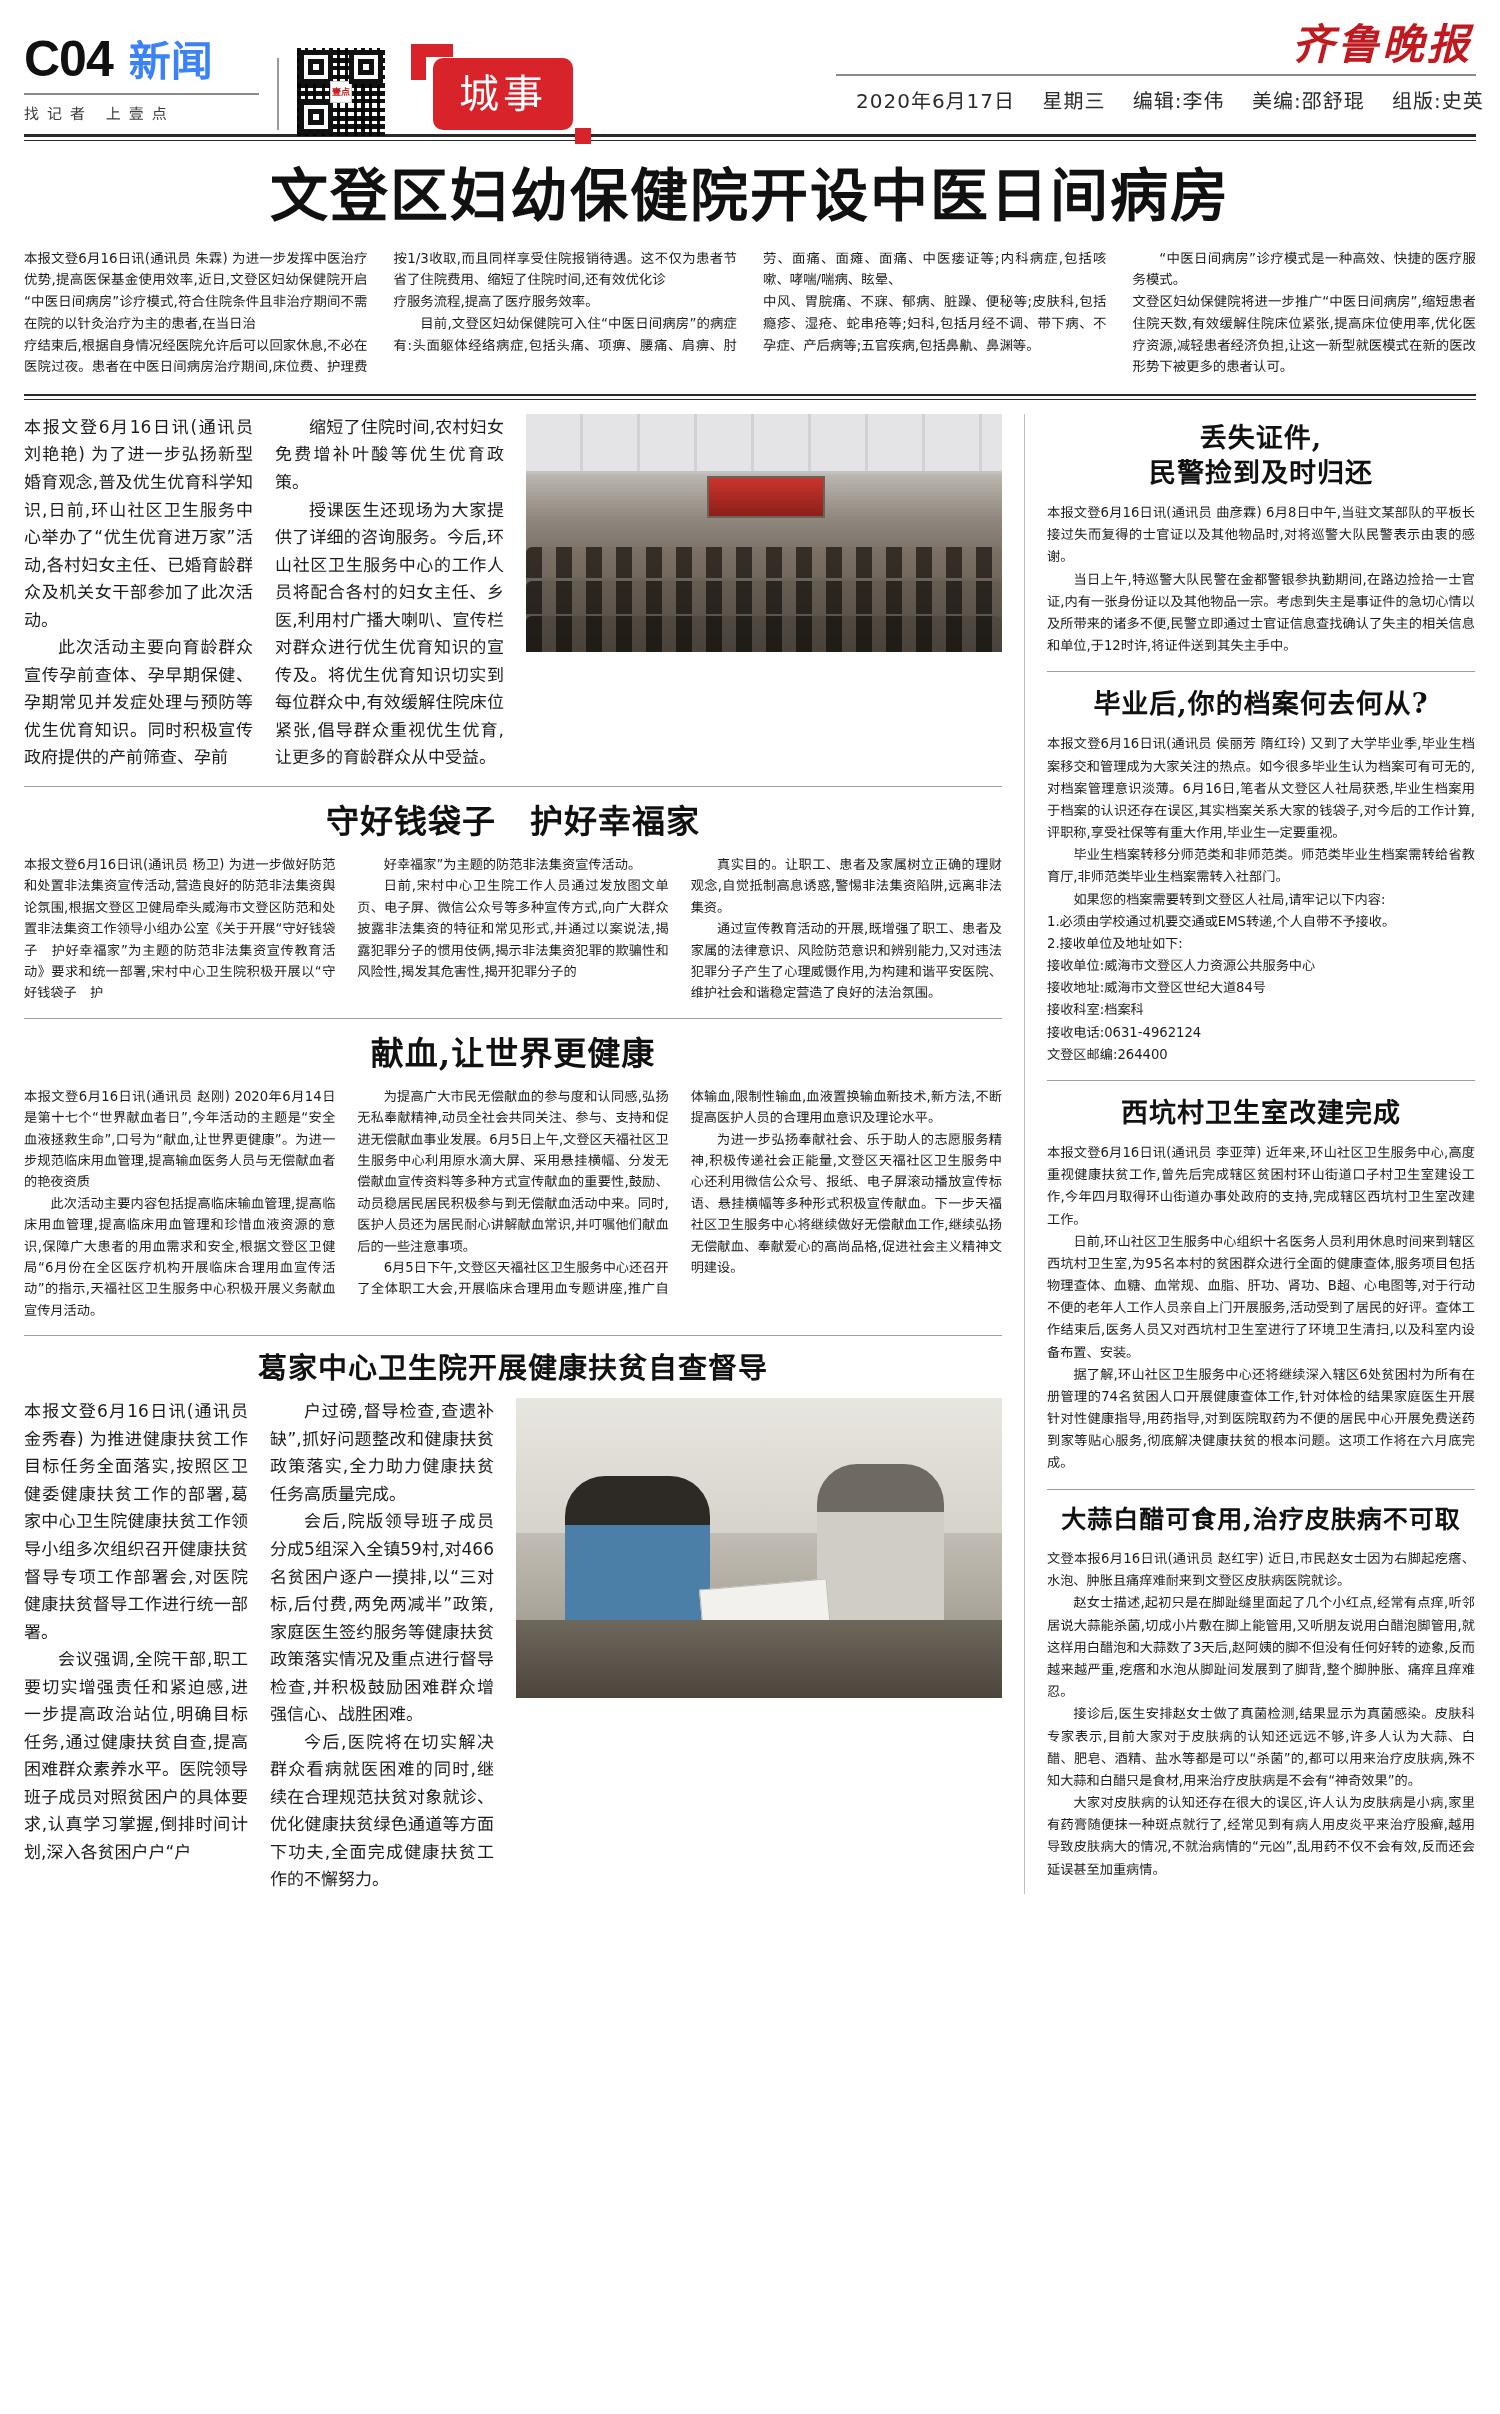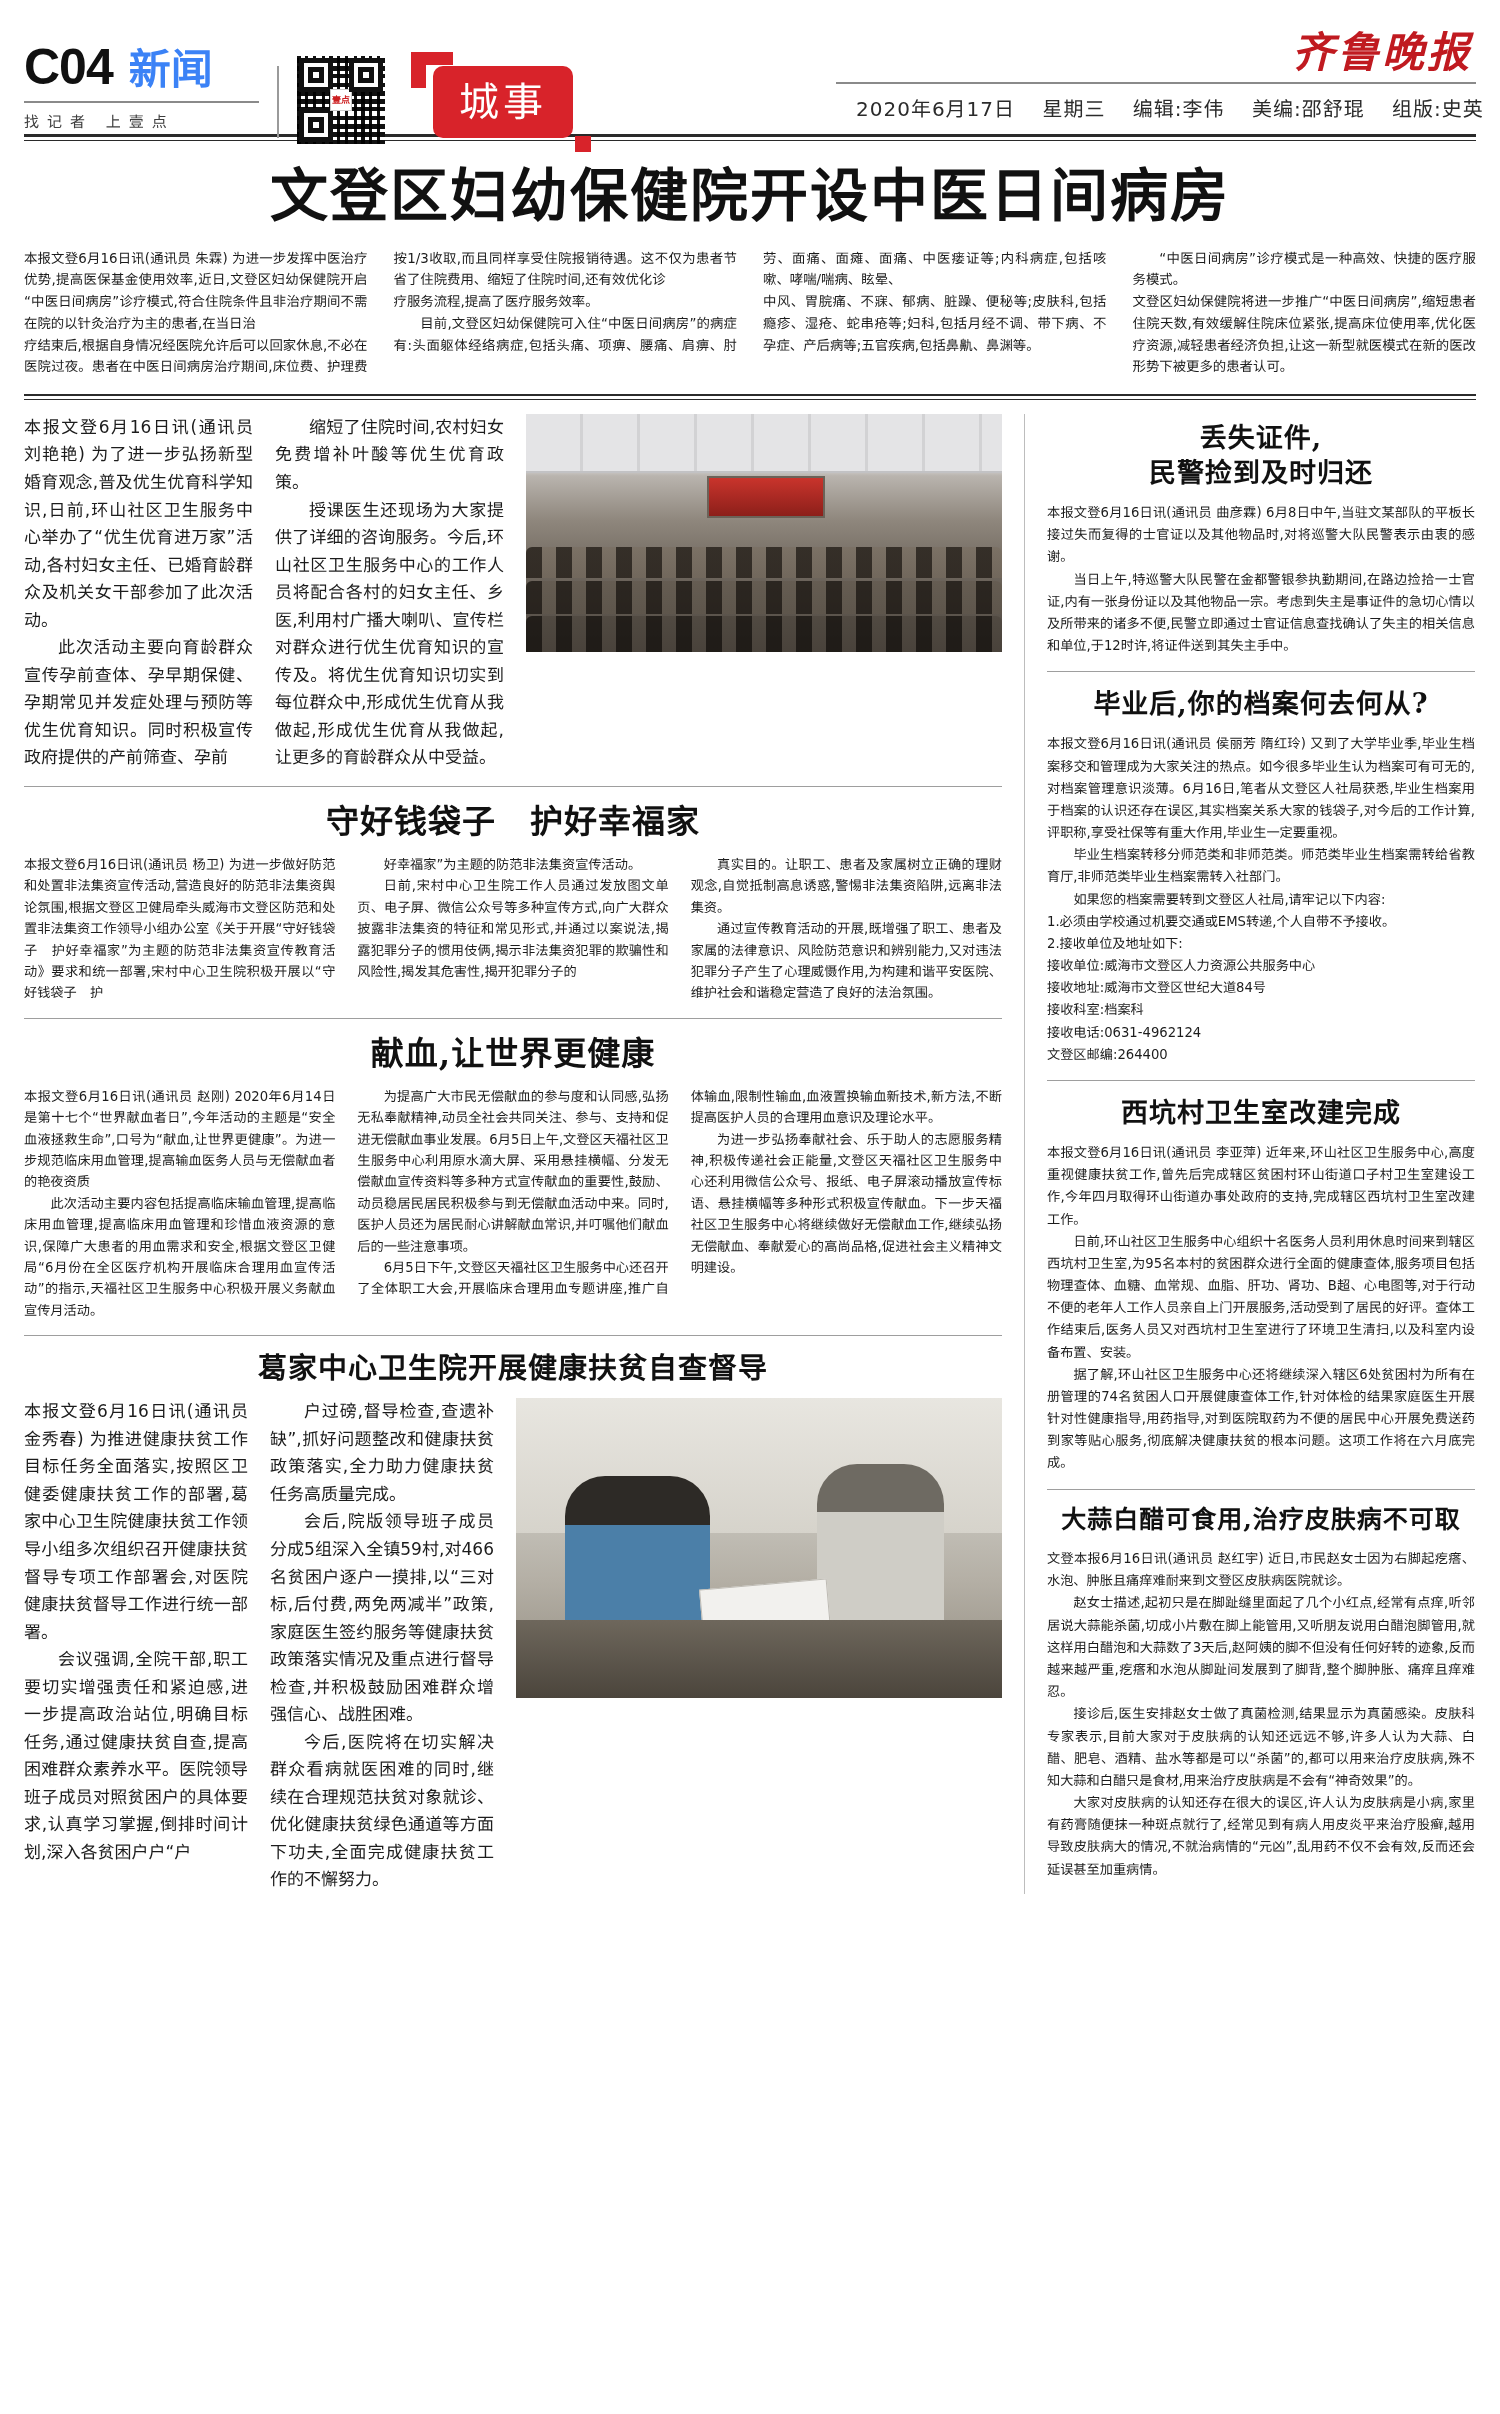--- a/index.html
+++ b/index.html
@@ -22,21 +22,21 @@
     box-sizing: border-box;
     padding: 0;
     position: relative;
     background: #fff;
   }
 
   
   .masthead {
     position: relative;
     height: 128px;
-    padding: 16px 24px;
+    padding: 8px 24px;
     box-sizing: border-box;
   }
   .mh-inner {
     display: flex;
     align-items: flex-start;
     height: 100%;
     position: relative;
   }
   .mh-left {
     display: flex;
@@ -443,21 +443,21 @@
     <div class="main-grid">
 
       <div class="col-left">
 
         <div>
           <div class="two-up">
             <div class="cols2" style="flex:0 0 480px">
               <p class="first">本报文登6月16日讯(通讯员 刘艳艳) 为了进一步弘扬新型婚育观念,普及优生优育科学知识,日前,环山社区卫生服务中心举办了“优生优育进万家”活动,各村妇女主任、已婚育龄群众及机关女干部参加了此次活动。</p>
               <p>此次活动主要向育龄群众宣传孕前查体、孕早期保健、孕期常见并发症处理与预防等优生优育知识。同时积极宣传政府提供的产前筛查、孕前</p>
               <p>缩短了住院时间,农村妇女免费增补叶酸等优生优育政策。</p>
-              <p>授课医生还现场为大家提供了详细的咨询服务。今后,环山社区卫生服务中心的工作人员将配合各村的妇女主任、乡医,利用村广播大喇叭、宣传栏对群众进行优生优育知识的宣传及。将优生优育知识切实到每位群众中,形成优生优育从我做起,形成优生优育从我做起,让更多的育龄群众从中受益。</p>
+              <p>授课医生还现场为大家提供了详细的咨询服务。今后,环山社区卫生服务中心的工作人员将配合各村的妇女主任、乡医,利用村广播大喇叭、宣传栏对群众进行优生优育知识的宣传及。将优生优育知识切实到每位群众中,有效缓解住院床位紧张,倡导群众重视优生优育,让更多的育龄群众从中受益。</p>
             </div>
             <div style="flex:1">
               <div class="photo photo-conf">
                 <div class="ceil"></div>
                 <div class="screen"></div>
                 <div class="rowpeople r1"></div>
                 <div class="rowpeople r2"></div>
                 <div class="rowpeople r3"></div>
               </div>
             </div>

